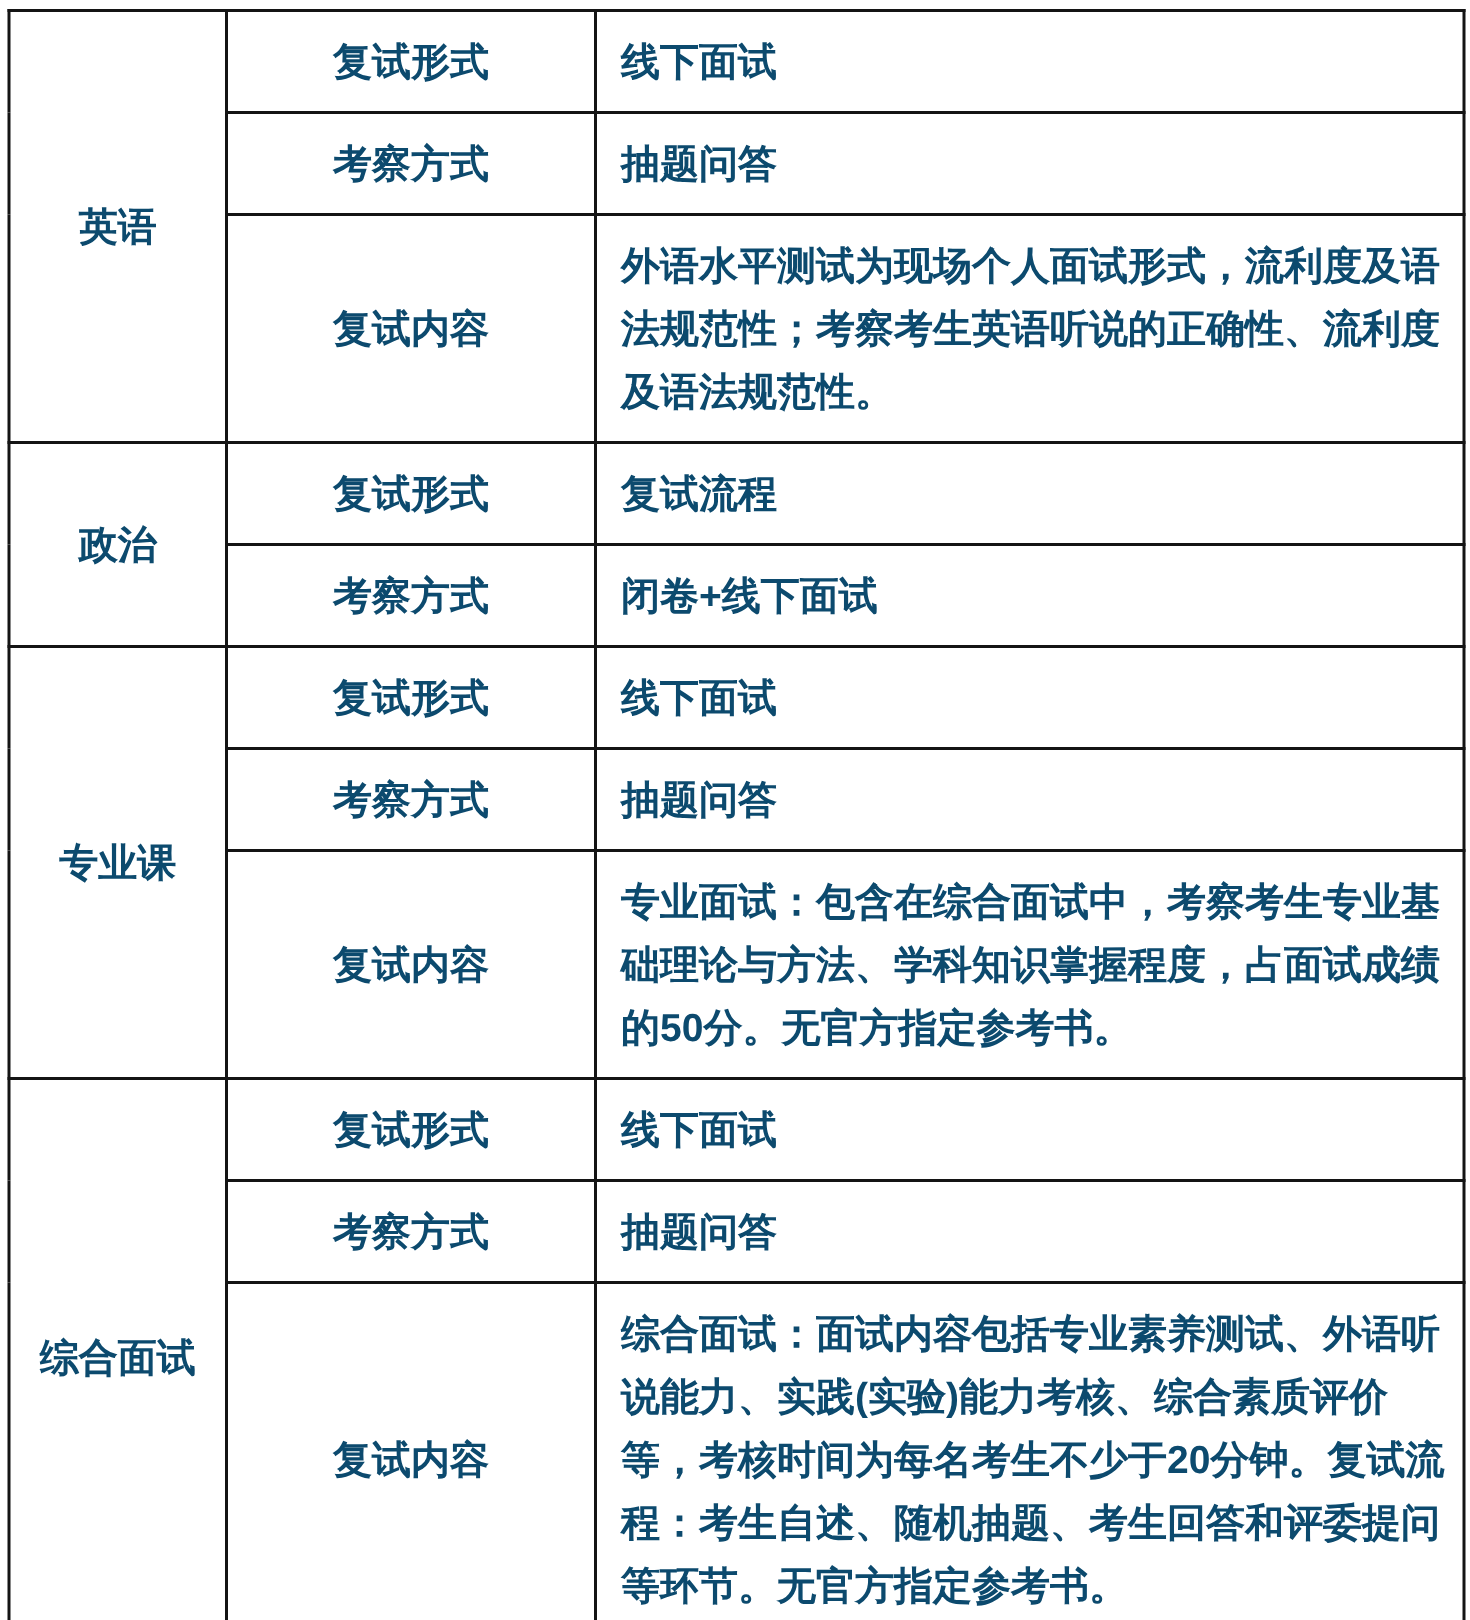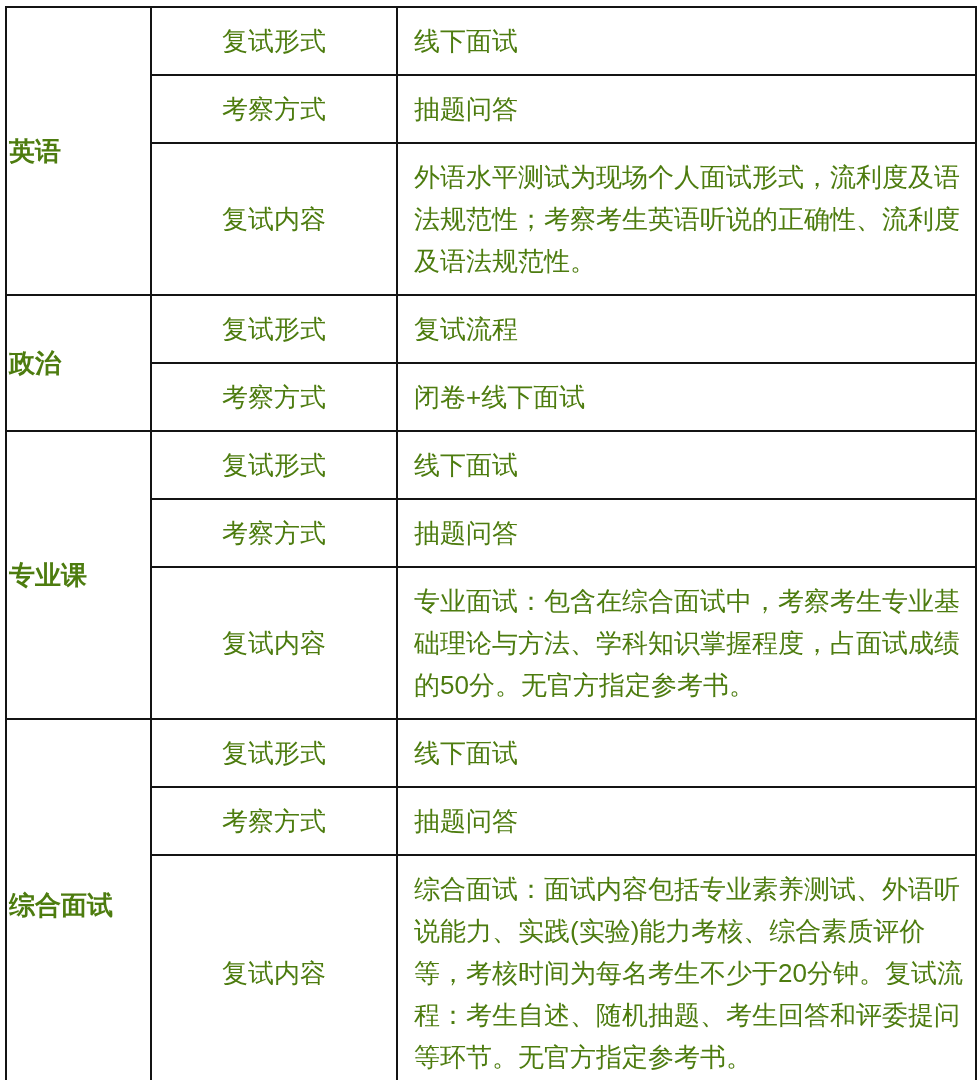--- a/index.html
+++ b/index.html
@@ -19,29 +19,30 @@
     box-sizing: border-box;
     padding: 6px 5px 0 5px;
   }
   table.review-table {
     border-collapse: collapse;
     table-layout: fixed;
     width: 970px;
   }
   table.review-table td {
     border: 2px solid #141414;
-    color: #4d7c0f;
+    color: #0c4a6e;
     font-size: 26px;
     line-height: 42px;
     vertical-align: middle;
     box-sizing: border-box;
     word-break: break-all;
+    font-weight: bold;
   }
   td.subject-cell {
-    text-align: left;
+    text-align: center;
     font-weight: 700;
     color: #1c1c1c;
     padding: 6px 2px;
     margin-left: 25px;
   }
   td.label-cell {
     text-align: center;
     padding: 12px 2px;
   }
   td.value-cell {

